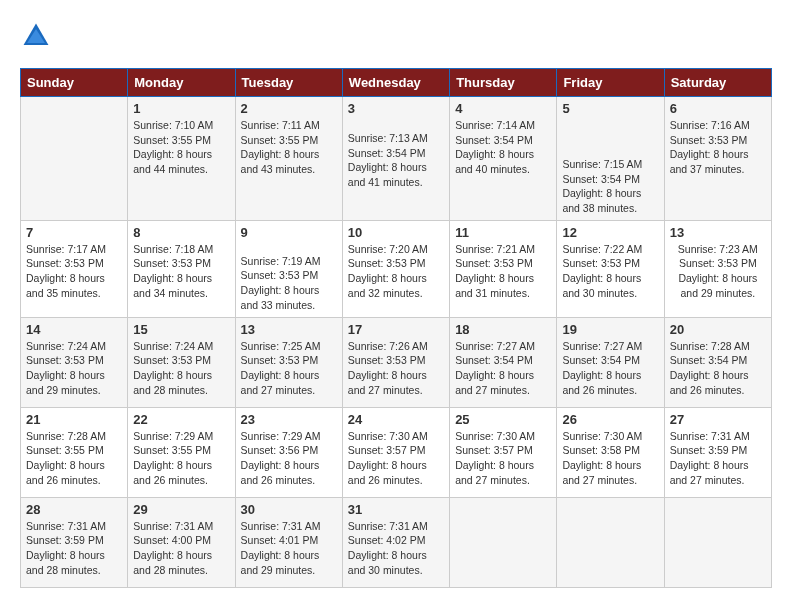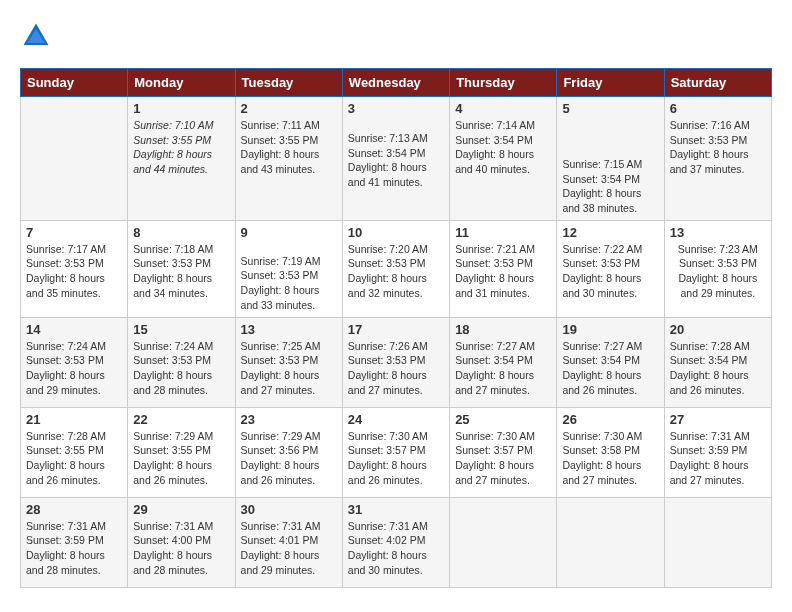--- a/index.html
+++ b/index.html
@@ -117,21 +117,21 @@
         <th>Thursday</th>
         <th>Friday</th>
         <th>Saturday</th>
       </tr>
   </thead>
   <tbody>
   <tr>
         <td class="empty-cell"></td>
         <td>
           <div class="day-num">1</div>
-          <div class="day-info" style="white-space: pre-line; font-style: italic;">Sunrise: 7:10 AM
+          <div class="day-info" style="white-space: pre-line;">Sunrise: 7:10 AM
 Sunset: 3:55 PM
 Daylight: 8 hours
 and 44 minutes.</div>
         </td>
         <td>
           <div class="day-num">2</div>
           <div class="day-info" style="white-space: pre-line;">Sunrise: 7:11 AM
 Sunset: 3:55 PM
 Daylight: 8 hours
 and 43 minutes.</div>

